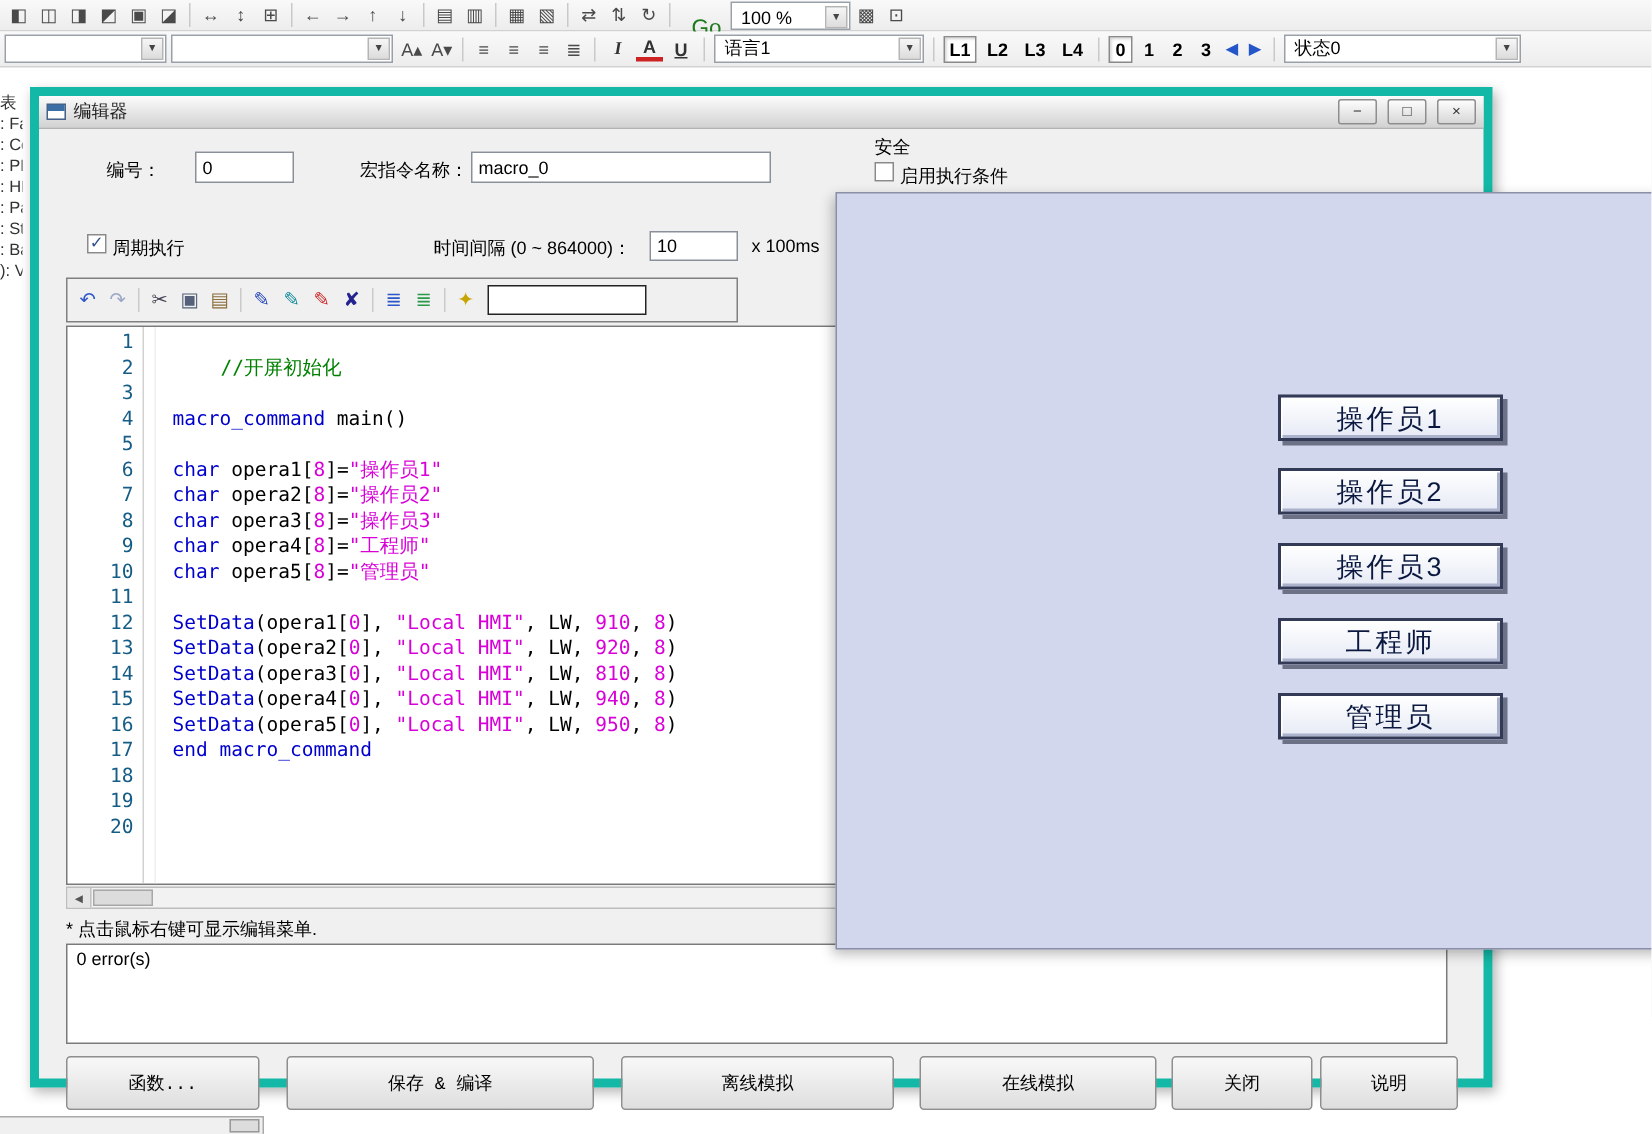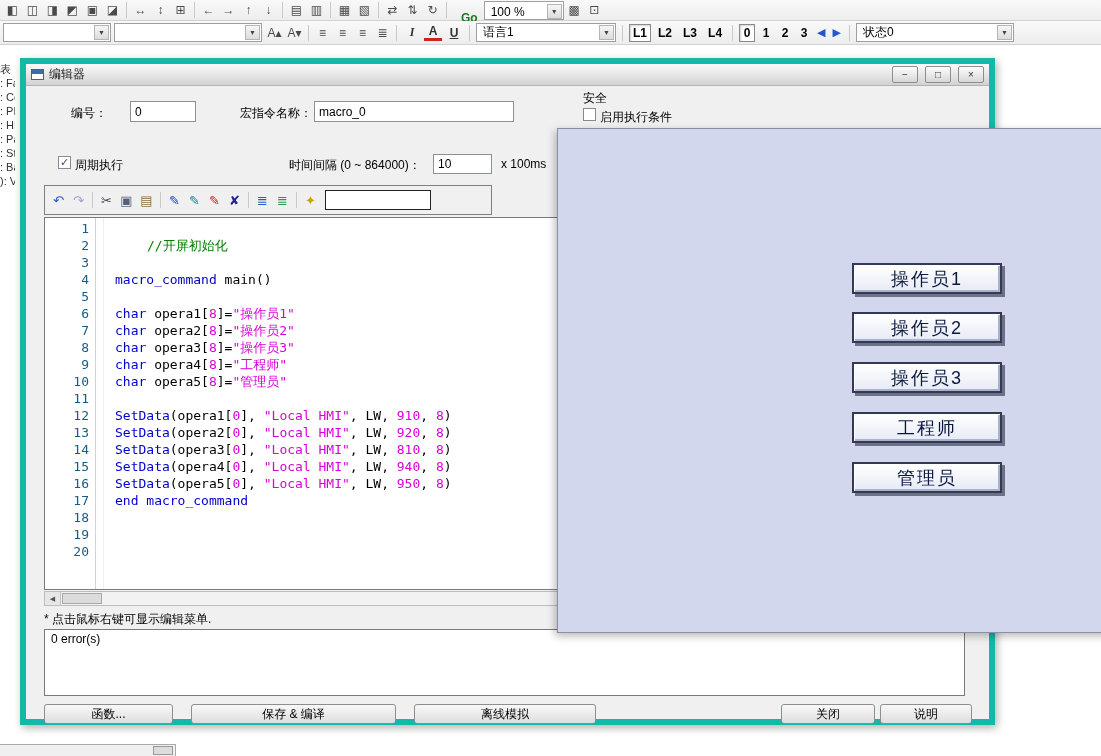--- a/index.html
+++ b/index.html
@@ -8,21 +8,21 @@
 
   
   .tb-row { position:absolute; left:0; width:1101px; display:flex; align-items:center;
             background:linear-gradient(#f9f9f9,#ededed); border-bottom:1px solid #d2d2d2; padding:0 3px; }
   .tb-row1 { top:0; height:21px; gap:1px; }
   .tb-row2 { top:21px; height:24px; gap:3px; }
   .tb-icons { display:flex; align-items:center; gap:1px; height:100%; }
   .tb-icon { width:19px; height:17px; display:inline-flex; align-items:center; justify-content:center;
              font-size:12px; color:#4a4a4a; cursor:default; }
   .tb-sep { width:1px; height:16px; background:#c9c9c9; margin:0 3px; flex:0 0 auto; }
-  .go-label { font-size:12px; font-weight:bold; color:#1c7a1c; margin:16px 5px 0 10px; }
+  .go-label { font-size:15px; font-weight:normal; color:#1c7a1c; margin:16px 5px 0 10px; }
 
   .combo { background:#fff; border:1px solid #99a0a8; height:19px; display:flex; align-items:center;
            padding-left:6px; font-size:12px; }
   .combo-value { flex:1; overflow:hidden; white-space:nowrap; }
   .combo-arrow { width:15px; height:15px; margin:0 1px 0 auto; background:linear-gradient(#f6f6f6,#dcdcdc);
                  border:1px solid #b5b5b5; display:flex; align-items:center; justify-content:center;
                  font-size:7px; color:#444; }
   .zoom-combo { width:80px;align-items:flex-end; }
   .c1 { width:108px; } .c2 { width:148px; }
   .lang-combo { width:140px;gap:45px; } .state-combo { width:158px; }
@@ -100,23 +100,23 @@
                  border:1px solid #bdbdbd; display:flex; align-items:stretch; }
   .sb-btn { width:16px; background:#e6e6e6; border-right:1px solid #c2c2c2; display:flex; align-items:center;
             justify-content:center; font-size:7px; color:#555; }
   .sb-right { margin-left:auto; border-right:none; border-left:1px solid #c2c2c2; }
   .sb-thumb { width:40px; background:#dcdcdc; border:1px solid #a8a8a8; margin:1px 0 1px 1px; }
 
   #hint-text { left:18px; top:547px; }
   #output-box { position:absolute; left:18px; top:565px; width:921px; height:67px; background:#fff;
                 border:1px solid #7a7a7a; padding:2px 6px; font-size:12px; }
 
-  .dlg-btn { position:absolute; top:640px; height:20px; background:linear-gradient(#f8f8f8,#dedede);
+  .dlg-btn { position:absolute; top:640px; height:36px; background:linear-gradient(#f8f8f8,#dedede);
              border:1px solid #8e8e8e; border-radius:3px; font-size:12px; display:flex; align-items:center;
-             justify-content:center; font-family:Liberation Sans, sans-serif; }
+             justify-content:center; font-family:Liberation Mono, monospace; }
   #btn-func { left:18px; width:129px; }
   #btn-save { left:165px; width:205px; }
   #btn-offline { left:388px; width:182px; }
   #btn-online { left:587px; width:158px; }
   #btn-close { left:755px; width:94px; }
   #btn-help { left:854px; width:92px; }
 
   
   #preview-window { position:absolute; left:557px; top:128px; width:556px; height:505px; background:#d3d7ee;
                     border:1px solid #898fa6; box-shadow:-2px 3px 8px rgba(0,0,0,.28); z-index:30; }
@@ -376,20 +376,21 @@
 
     <span class="dlg-label" id="hint-text">* 点击鼠标右键可显示编辑菜单.</span>
 
     <div id="output-box">
       <span>0 error(s)</span>
     </div>
 
     <button class="dlg-btn" id="btn-func">函数...</button>
     <button class="dlg-btn" id="btn-save">保存 &amp; 编译</button>
     <button class="dlg-btn" id="btn-offline">离线模拟</button>
+    <button class="dlg-btn" id="btn-online">在线模拟</button>
     <button class="dlg-btn" id="btn-close">关闭</button>
     <button class="dlg-btn" id="btn-help">说明</button>
   </div>
 
   <div id="preview-window">
     <div class="preview-btn pv1">操作员1</div>
     <div class="preview-btn pv2">操作员2</div>
     <div class="preview-btn pv3">操作员3</div>
     <div class="preview-btn pv4">工程师</div>
     <div class="preview-btn pv5">管理员</div>

